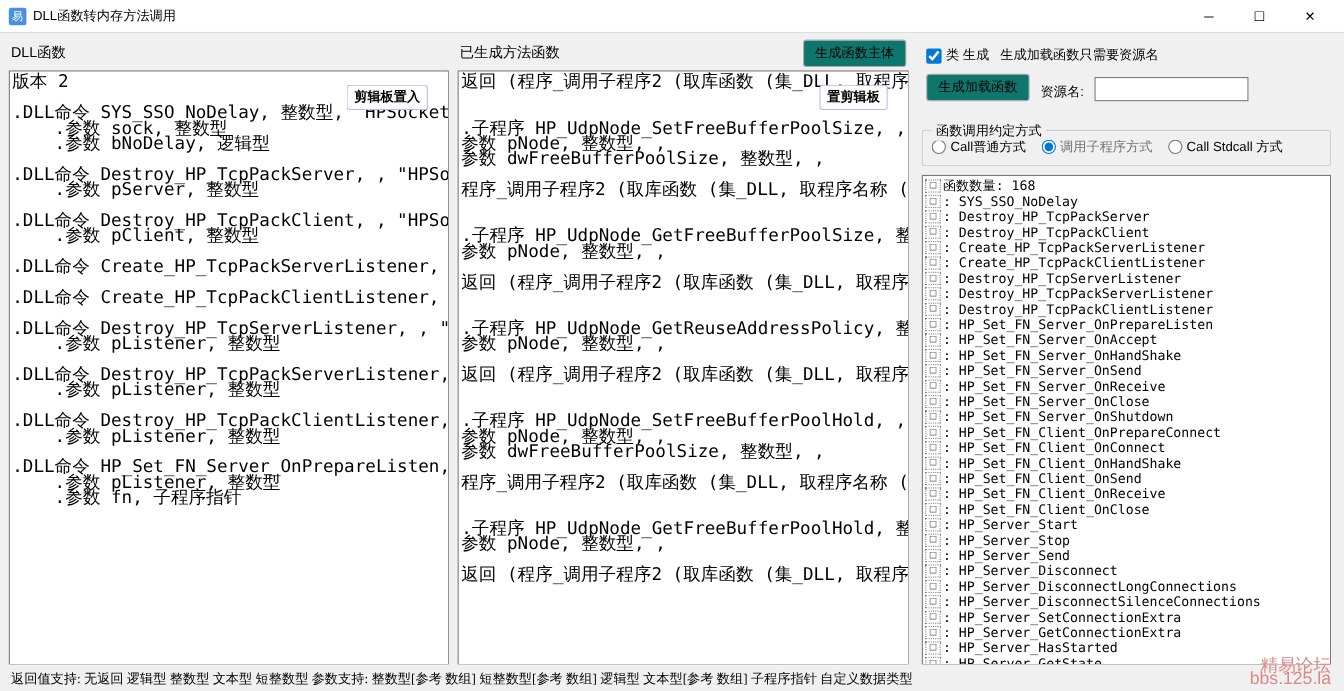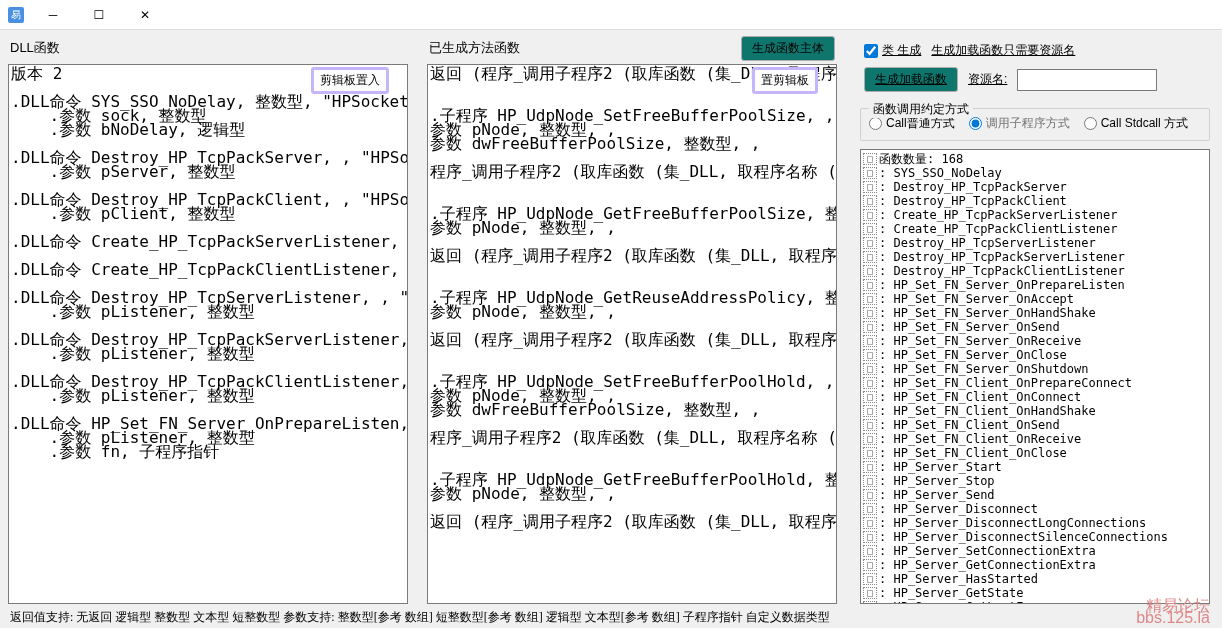--- a/index.html
+++ b/index.html
@@ -2,51 +2,52 @@
 <html><head>
 <meta charset="utf-8">
 <style>
 * { box-sizing: border-box; margin: 0; padding: 0; }
 body { font-family: "Microsoft YaHei", SimSun, sans-serif; font-size: 12px; background: #f0f0f0; width: 1222px; height: 628px; overflow: hidden; }
 .titlebar { height: 30px; background: #fff; display: flex; align-items: center; padding: 0 8px; border-bottom: 1px solid #ddd; }
 .titlebar-icon { width: 16px; height: 16px; background: #4a90e2; margin-right: 6px; display: inline-flex; align-items: center; justify-content: center; color: #fff; font-size: 10px; border-radius: 2px; }
 .titlebar-title { flex: 1; font-size: 12px; }
 .titlebar-controls { display: flex; gap: 0; }
 .titlebar-btn { width: 46px; height: 30px; display: flex; align-items: center; justify-content: center; cursor: pointer; font-size: 12px; }
-.content { display: flex; height: calc(100% - 30px - 22px); padding: 6px 8px 2px 8px; gap: 19px; }
+.content { display: flex; height: calc(100% - 30px - 22px); padding: 6px 8px 2px 8px; gap: 8px; }
 .col { display: flex; flex-direction: column; }
 .col-left { width: 400px; }
 .col-mid { width: 410px; }
 .col-right { flex: 1; }
 .col-header { height: 28px; display: flex; align-items: center; justify-content: space-between; padding: 0 2px 4px 2px; font-size: 13px; }
 .btn { background: #0f766e; border: 1px solid #adadad; padding: 3px 10px; font-size: 12px; cursor: pointer; border-radius: 3px; }
 .textarea-wrap { position: relative; flex: 1; border: 1px solid #7a7a7a; background: #fff; overflow: hidden; }
 .textarea { width: 100%; height: 100%; border: none; resize: none; font-family: "SimSun", "NSimSun", monospace; font-size: 16px; line-height: 14px; padding: 2px 2px; white-space: pre; overflow: auto; outline: none; }
-.inset-btn { position: absolute; top: 2px; right: 18px; font-size: 12px; padding: 2px 6px; background: #fdfdfd; border: 3px solid #c4b5fd; cursor: pointer; border-radius: 3px; z-index: 2; }
+.inset-btn { position: absolute; top: 12px; right: 18px; font-size: 12px; padding: 2px 6px; background: #fdfdfd; border: 1px solid #c4b5fd; cursor: pointer; border-radius: 3px; z-index: 2; font-weight: bold; }
 .right-top { padding: 6px 8px 8px 8px; }
-.row { display: flex; align-items: center; gap: 10px; margin-bottom: 8px; text-decoration: underline; }
+.row { display: flex; align-items: flex-end; gap: 10px; margin-bottom: 8px; }
 .checkbox-wrap { display: flex; align-items: center; gap: 4px; }
 .checkbox { width: 14px; height: 14px; accent-color: #0078d7; }
 .text-input { border: 1px solid #7a7a7a; height: 22px; width: 140px; padding: 0 4px; font-size: 12px; }
-.groupbox { border: 1px solid #d0d0d0; margin: 0 4px 4px 4px; padding: 6px 8px 8px 8px; position: relative; border-radius: 2px; }
+.groupbox { border: 1px solid #d0d0d0; margin: 10px 4px 4px 4px; padding: 6px 8px 8px 8px; position: relative; border-radius: 2px; }
 .groupbox-title { position: absolute; top: -8px; left: 8px; background: #f0f0f0; padding: 0 4px; font-size: 12px; }
 .radio-row { display: flex; gap: 14px; align-items: flex-end; }
 .radio-wrap { display: flex; align-items: center; gap: 4px; font-size: 12px; }
 .radio { width: 13px; height: 13px; accent-color: #0078d7; }
 .listbox { border: 1px solid #7a7a7a; background: #fff; flex: 1; margin: 4px 4px 0 4px; overflow: auto; font-family: "SimSun", monospace; font-size: 12px; line-height: 14px; padding: 2px 2px; white-space: pre; }
 .list-line { display: flex; align-items: center; }
 .list-icon { width: 14px; height: 12px; display: inline-block; margin-right: 2px; font-size: 10px; color: #666; border: 1px dotted #888; text-align: center; line-height: 10px; }
 .statusbar { height: 22px; padding: 2px 10px; font-size: 12px; display: flex; align-items: center; font-family: Liberation Serif, serif; }
 .watermark { position: absolute; right: 12px; bottom: 4px; color: #d88; font-size: 16px; text-align: right; line-height: 12px; }
 </style>
 </head>
 <body>
 
 <div class="titlebar">
   <span class="titlebar-icon">易</span>
+  <span class="titlebar-title">DLL函数转内存方法调用</span>
   <div class="titlebar-controls">
     <div class="titlebar-btn">─</div>
     <div class="titlebar-btn">☐</div>
     <div class="titlebar-btn close">✕</div>
   </div>
 </div>
 
 <div class="content">
 
   <div class="col col-left">

